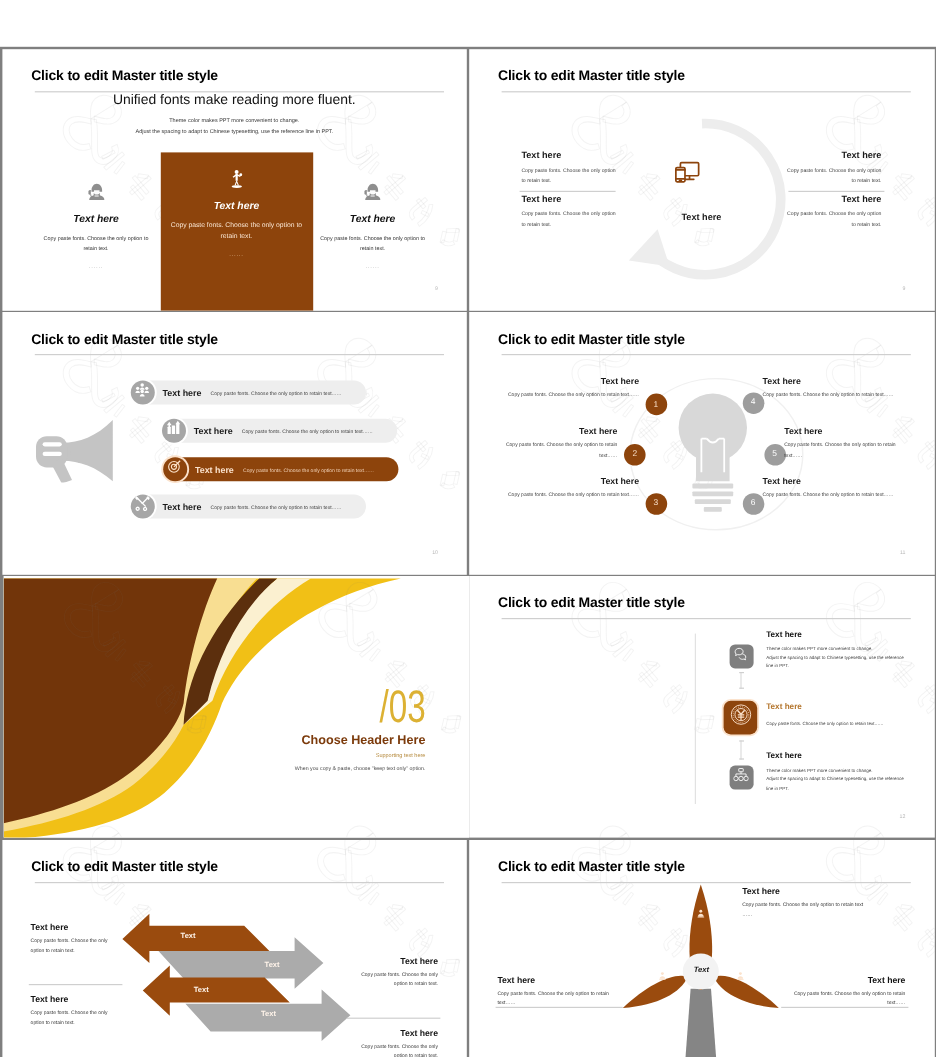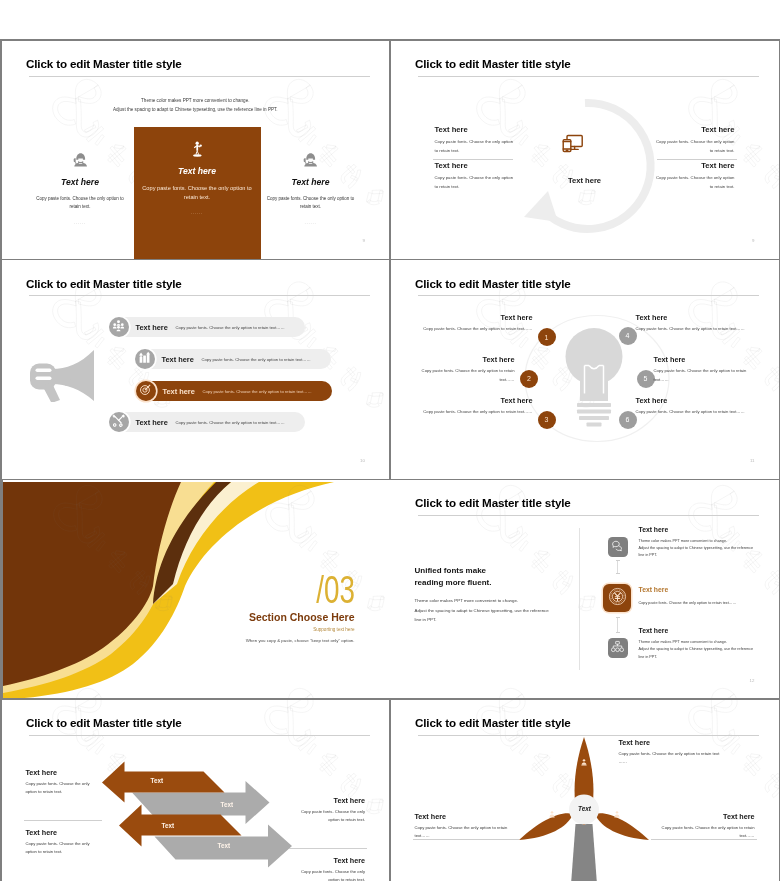--- a/index.html
+++ b/index.html
@@ -130,20 +130,21 @@
           <g transform="translate(56.5,239.5) scale(0.62)">
             <use href="#wmunit"></use>
           </g>
           <g transform="translate(268.5,239.5) scale(0.62)">
             <use href="#wmunit"></use>
           </g>
         </svg>
       </div>
     <div class="s-title" style="left:24.5px;top:16.5px;">Click to edit Master title style</div>
     <div class="s-rule" style="left:27px;top:35px;width:341px;"></div>
+    <div class="s1-head" style="top:36px;">Unified fonts make reading more fluent.</div>
     <div class="s1-sub" style="top:57px;">Theme color makes PPT more convenient to change.</div>
     <div class="s1-sub" style="top:66.5px;">Adjust the spacing to adapt to Chinese typesetting, use the reference line in PPT.</div>
 
     <div class="s1-box" style="left:132px;top:86px;width:127px;height:132px;"></div>
 
     <div class="s1-col" style="left:26.5px;top:110px;width:104px;">
       <div style="height:22px;">
         <svg width="17" height="17" viewBox="0 0 24 24">
             <g fill="#8e8e8e">
               <path d="M6.0 11.0C6.0 6.3 8.7 3.0 12.2 3.0s6.3 3.3 6.3 8.0v1.4H6.0z"></path>
@@ -510,21 +511,21 @@
           <g transform="translate(56.5,206.5) scale(0.62)">
             <use href="#wmunit"></use>
           </g>
           <g transform="translate(268.5,206.5) scale(0.62)">
             <use href="#wmunit"></use>
           </g>
         </svg>
       </div>
 
     <div style="position:absolute;right:36px;top:91px;font-size:38px;color:#dcb133;font-weight:normal;letter-spacing:0px;line-height:1;transform:scaleX(0.73);transform-origin:right center;">/03</div>
-    <div style="position:absolute;right:36px;top:132px;font-size:10.5px;font-weight:bold;color:#7c3b0c;line-height:1;">Section Choose Here</div>
+    <div style="position:absolute;right:36px;top:132px;font-size:10.5px;font-weight:bold;color:#7c3b0c;line-height:1;">Choose Header Here</div>
     <div style="position:absolute;right:36px;top:148.5px;font-size:4.6px;color:#b5893c;line-height:1;">Supporting text here</div>
     <div style="position:absolute;right:36px;top:159.5px;font-size:4.4px;color:#4a4a4a;line-height:1;">When you copy &amp; paste, choose "keep text only" option.</div>
   </div>
 
   <div class="slide" id="sl6" style="left:390.5px;top:440.5px;width:388px;height:218.5px;">
     <div class="wm">
         <svg width="388" height="218.5" viewBox="0 0 388 218.5">
           <g transform="translate(-120.5,-199.5) scale(0.62)">
             <use href="#wmunit"></use>
           </g>
@@ -552,27 +553,20 @@
           <g transform="translate(303.5,206.5) scale(0.62)">
             <use href="#wmunit"></use>
           </g>
         </svg>
       </div>
     <div class="s-title" style="left:24.5px;top:16.5px;">Click to edit Master title style</div>
     <div class="s-rule" style="left:27px;top:35px;width:341px;"></div>
 
     <div style="position:absolute;left:188.5px;top:48px;width:1px;height:142px;background:#e2e2e2;"></div>
 
-    <div style="position:absolute;left:24px;top:85px;width:150px;">
-      <div class="s6-head">Unified fonts make</div>
-      <div class="s6-head">reading more fluent.</div>
-      <div class="s6-bl" style="margin-top:7px;">Theme color makes PPT more convenient to change.</div>
-      <div class="s6-bl">Adjust the spacing to adapt to Chinese typesetting, use the reference</div>
-      <div class="s6-bl">line in PPT.</div>
-    </div>
 
     <div class="s6-conn" style="left:226.5px;top:80.5px;height:14px;"></div>
     <div class="s6-conn" style="left:226.5px;top:137.5px;height:16px;"></div>
 
     <div class="s6-ic" style="left:217px;top:57.5px;">
       <span>
         <svg width="13" height="13" viewBox="0 0 24 24" fill="none" stroke="#ffffff" stroke-width="1.4">
           <path d="M3 9.2c0-2.8 2.7-5 6.1-5s6.1 2.2 6.1 5-2.7 5-6.1 5c-0.8 0-1.6-0.1-2.3-0.3L3.6 15.3l0.9-2.3A4.7 4.7 0 0 1 3 9.2z"></path>
           <path d="M14.2 13.0c2.9 0.3 5.1 2.2 5.1 4.5 0 0.9-0.3 1.7-0.9 2.4l0.7 1.9-2.8-1.0c-0.6 0.2-1.2 0.3-1.9 0.3-2.4 0-4.5-1.2-5.2-2.9" fill="none"></path>
         </svg>

